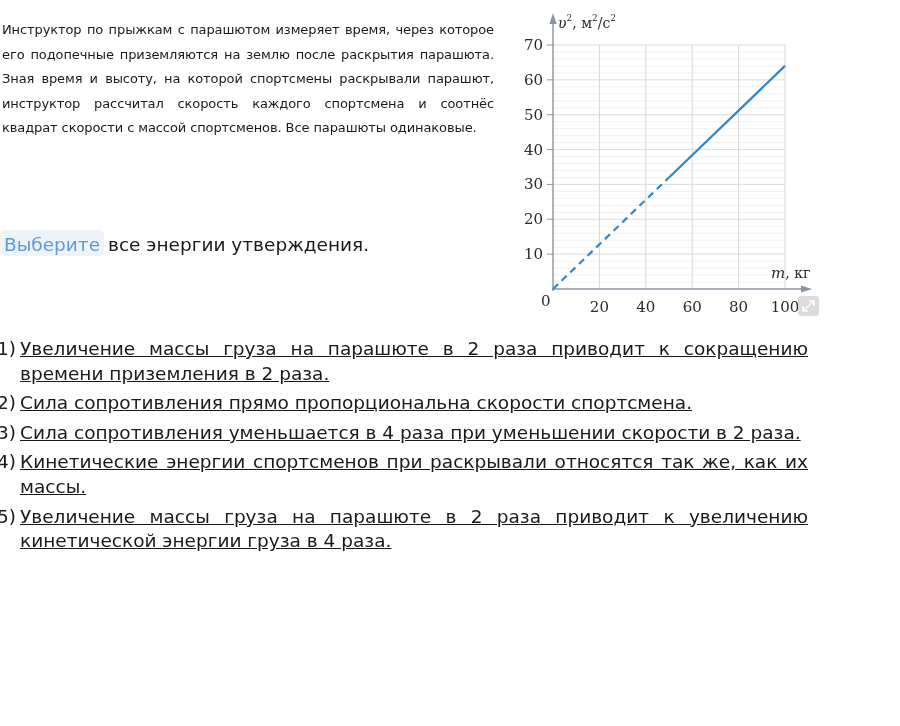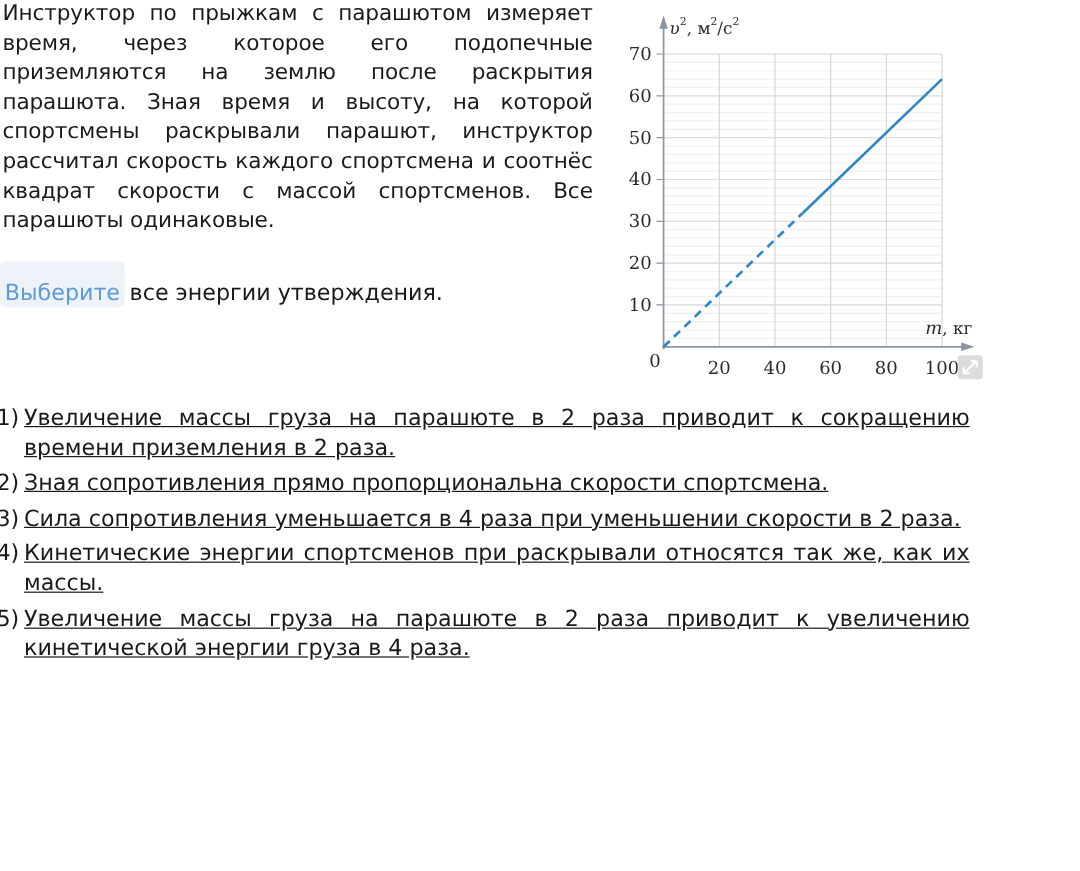--- a/index.html
+++ b/index.html
@@ -1,24 +1,24 @@
 <!DOCTYPE html>
 <html><head>
   <meta charset="utf-8">
   <style>
     html, body { margin: 0; padding: 0; background: #ffffff; }
     body { width: 900px; height: 726px; position: relative; overflow: hidden;
            font-family: "DejaVu Sans", sans-serif; color: #1a1a1a; }
-    .problem { position: absolute; left: 2px; top: 0; width: 492px;
-               font-size: 18px; line-height: 24.6px; text-align: justify;
+    .problem { position: absolute; left: 2px; top: 18px; width: 492px;
+               font-size: 13px; line-height: 24.6px; text-align: justify;
                text-align-last: left; letter-spacing: -0.1px; }
     .prompt { position: absolute; left: 0px; top: 232px; font-size: 18.5px;
               line-height: 26px; white-space: nowrap; }
     .select-word { background: #eef3f9; color: #5b9bd8; border-radius: 5px;
-                   padding: 16px 4px 1px 4px; margin-right: 4px; }
+                   padding: 4px 4px 1px 4px; margin-right: 4px; }
     .chart { position: absolute; left: 508px; top: 0px; width: 330px; height: 320px; }
     .chart svg { display: block; }
     .tick-label { font-family: "DejaVu Serif", serif; font-size: 15px; fill: #2a2a2a; }
     .axis-title { font-family: "DejaVu Serif", serif; font-size: 14px; fill: #2a2a2a; }
     .expand-btn { position: absolute; left: 290px; top: 296px; width: 21px; height: 20px;
                   background: #dcdcdc; border-radius: 3px; cursor: pointer; }
     .options { position: absolute; left: 0; top: 337px; width: 808px; }
     .option { display: flex; font-size: 18.5px; line-height: 24.6px; margin-bottom: 5px; }
     .option-num { width: 20px; flex: none; margin-left: -4px; text-align: right; padding-right: 0px; }
     .option-text { flex: 1; text-align: justify; text-align-last: left; padding-left: 4px; text-decoration: underline; }
@@ -131,21 +131,21 @@
   </div>
 </div>
 
 <div class="options" id="options">
     <div class="option">
       <span class="option-num">1)</span>
       <span class="option-text">Увеличение массы груза на парашюте в 2 раза приводит к сокращению времени приземления в 2 раза.</span>
     </div>
     <div class="option">
       <span class="option-num">2)</span>
-      <span class="option-text">Зная сопротивления прямо пропорциональна скорости спортсмена.</span>
+      <span class="option-text">Сила сопротивления прямо пропорциональна скорости спортсмена.</span>
     </div>
     <div class="option">
       <span class="option-num">3)</span>
       <span class="option-text">Сила сопротивления уменьшается в 4 раза при уменьшении скорости в 2 раза.</span>
     </div>
     <div class="option">
       <span class="option-num">4)</span>
       <span class="option-text">Кинетические энергии спортсменов при раскрывали относятся так же, как их массы.</span>
     </div>
     <div class="option">

